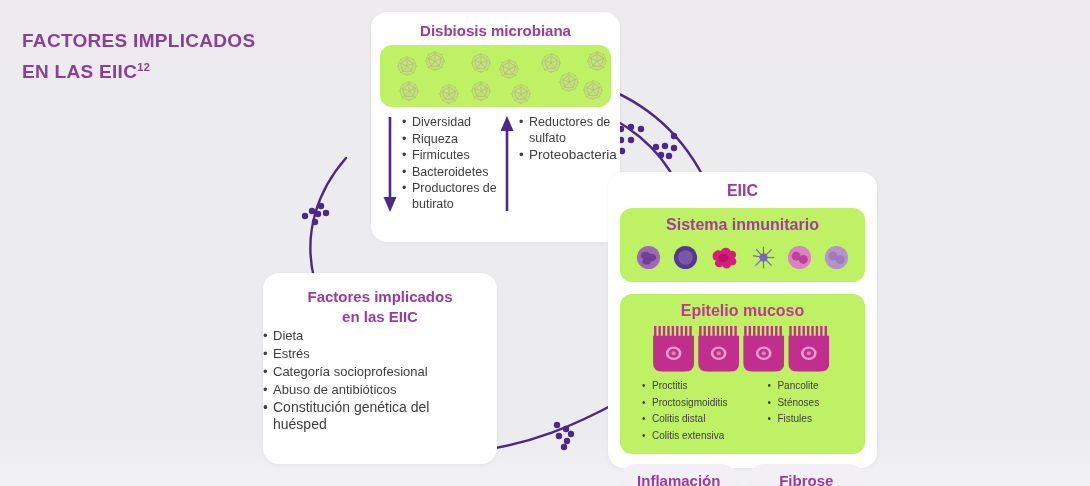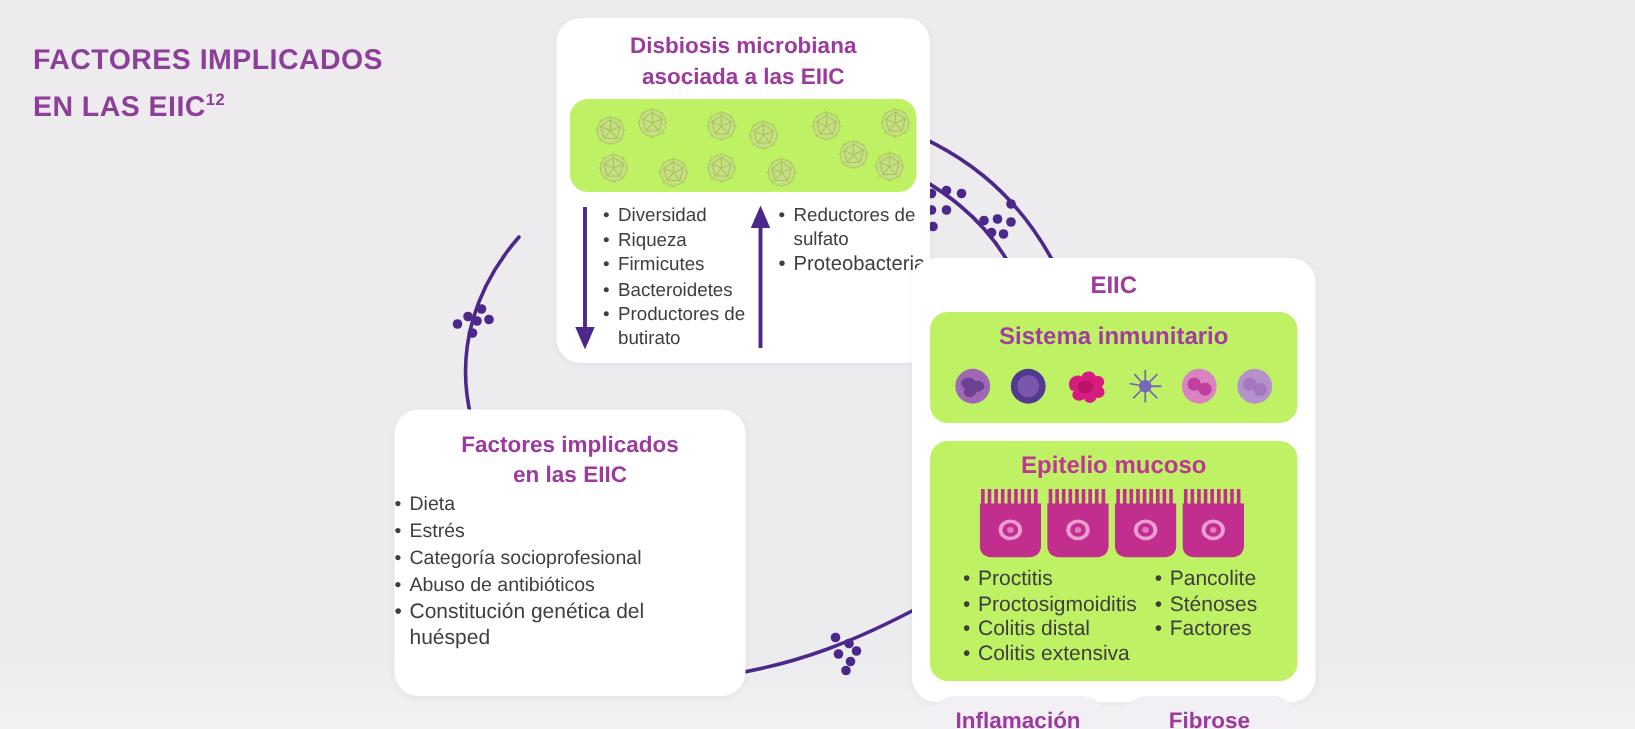--- a/index.html
+++ b/index.html
@@ -39,21 +39,21 @@
   .fact-list{margin:10px 0 0 14px;font-size:13px;line-height:17px;width:206px;}
   .fact-list li.big{font-size:14px;}
   
   .sub{margin:8px 12px 0;padding:8px 12px 10px;box-sizing:border-box;}
   .sub-title{color:#a23c9f;font-weight:bold;font-size:16px;text-align:center;}
   .sub-title.pink{color:#bf3795;}
   .cells-row{display:flex;align-items:center;justify-content:space-between;margin-top:8px;padding:0 2px;}
   .cells-row span{display:inline-flex;}
   .epi-wrap{display:block;margin:6px auto 6px;width:180px;}
   .muc-cols{display:flex;gap:12px;padding-left:10px;margin-top:2px;}
-  .muc-cols ul{font-size:14px;line-height:15.5px;}
+  .muc-cols ul{font-size:10px;line-height:15.5px;}
   .muc-cols ul.c1{width:122px;}
   .muc-cols ul.c2{width:92px;}
   .badges{display:flex;gap:10px;margin:10px 12px 0;}
   .badge{flex:1;height:33px;border-radius:17px;background:#f2f0f4;display:flex;
     align-items:center;justify-content:center;color:#9c3a9e;font-size:15px;font-weight:600;}
 </style>
 </head>
 <body>
 
 <div id="canvas">
@@ -130,21 +130,20 @@
   </svg>
 
   <div class="main-heading">
     <div>FACTORES IMPLICADOS</div>
     <div><span>EN LAS EIIC</span><sup>12</sup></div>
   </div>
 
   <div class="card box-disbiosis">
     <div class="card-title">
       <div>Disbiosis microbiana</div>
-      <div>asociada a las EIIC</div>
     </div>
     <div class="bact-panel panel">
       <svg class="bact" style="left:14px;top:8px">
           <use href="#bact"></use>
         </svg>
       <svg class="bact" style="left:42px;top:3px">
           <use href="#bact"></use>
         </svg>
       <svg class="bact" style="left:88px;top:5px">
           <use href="#bact"></use>
@@ -292,21 +291,21 @@
       <div class="muc-cols">
         <ul class="plain c1">
           <li>Proctitis</li>
           <li>Proctosigmoiditis</li>
           <li>Colitis distal</li>
           <li>Colitis extensiva</li>
         </ul>
         <ul class="plain c2">
           <li>Pancolite</li>
           <li>Sténoses</li>
-          <li>Factores</li>
+          <li>Fistules</li>
         </ul>
       </div>
     </div>
 
     <div class="badges">
       <div class="badge">Inflamación</div>
       <div class="badge">Fibrose</div>
     </div>
   </div>
 

